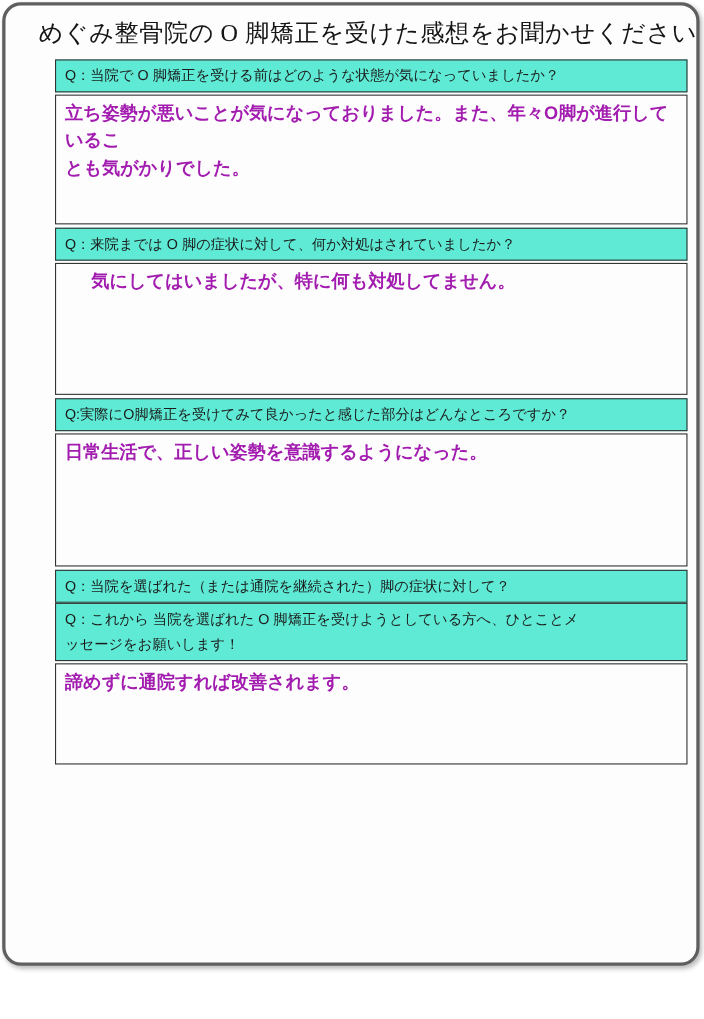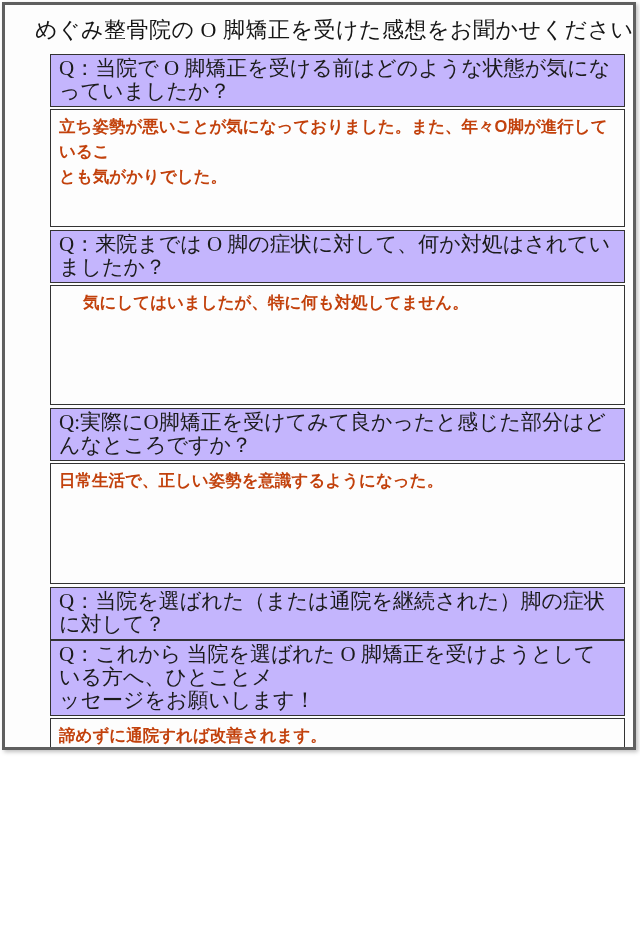--- a/index.html
+++ b/index.html
@@ -9,24 +9,24 @@
   }
   body {
     width: 640px;
     height: 926px;
     overflow: hidden;
     color: #1b1b1b;
   }
   .page-frame {
     box-sizing: border-box;
     width: 634px;
-    height: 748px;
+    height: 876px;
     margin: 2px 0 0 2px;
     border: 3px solid #5f5f5f;
-    border-radius: 0;
+    border-radius: 17px;
     background: #fdfdfd;
     box-shadow: 2px 2px 4px rgba(0,0,0,0.25);
     padding: 6px 20px 0 30px;
     overflow: hidden;
   }
   .doc-title {
     font-family: "Liberation Serif", "DejaVu Serif", serif;
     font-size: 22px;
     line-height: 34px;
     font-weight: 400;
@@ -36,41 +36,41 @@
     color: #151515;
     white-space: nowrap;
   }
   .qa-wrap {
     margin-left: 15px;
     width: 575px;
   }
   .q-row {
     box-sizing: border-box;
     border: 1.5px solid #333333;
-    background: #c4b5fd;
+    background: #5eead4;
     padding: 2px 8px 3px 8px;
-    font-family: Liberation Serif, serif;
-    font-size: 21px;
+    font-family: Liberation Sans, sans-serif;
+    font-size: 13px;
     line-height: 23px;
     white-space: pre-line;
     color: #1b1b1b;
   }
   .a-box {
     box-sizing: border-box;
     border: 1.5px solid #333333;
     background: #fdfdfd;
     margin-top: 2px;
     margin-bottom: 3px;
     padding: 4px 8px;
     font-family: "Liberation Sans", "DejaVu Sans", sans-serif;
     font-weight: 700;
     font-size: 16.5px;
     line-height: 25px;
     white-space: pre-line;
-    color: #c2410c;
+    color: #a21caf;
   }
   .a-1 { min-height: 118px; }
   .a-2 { min-height: 120px; padding-left: 32px; }
   .a-3 { min-height: 121px; }
   .a-4 { min-height: 140px; }
   .a-5 { min-height: 92px; margin-bottom: 8px; }
 </style>
 </head>
 <body>
 

